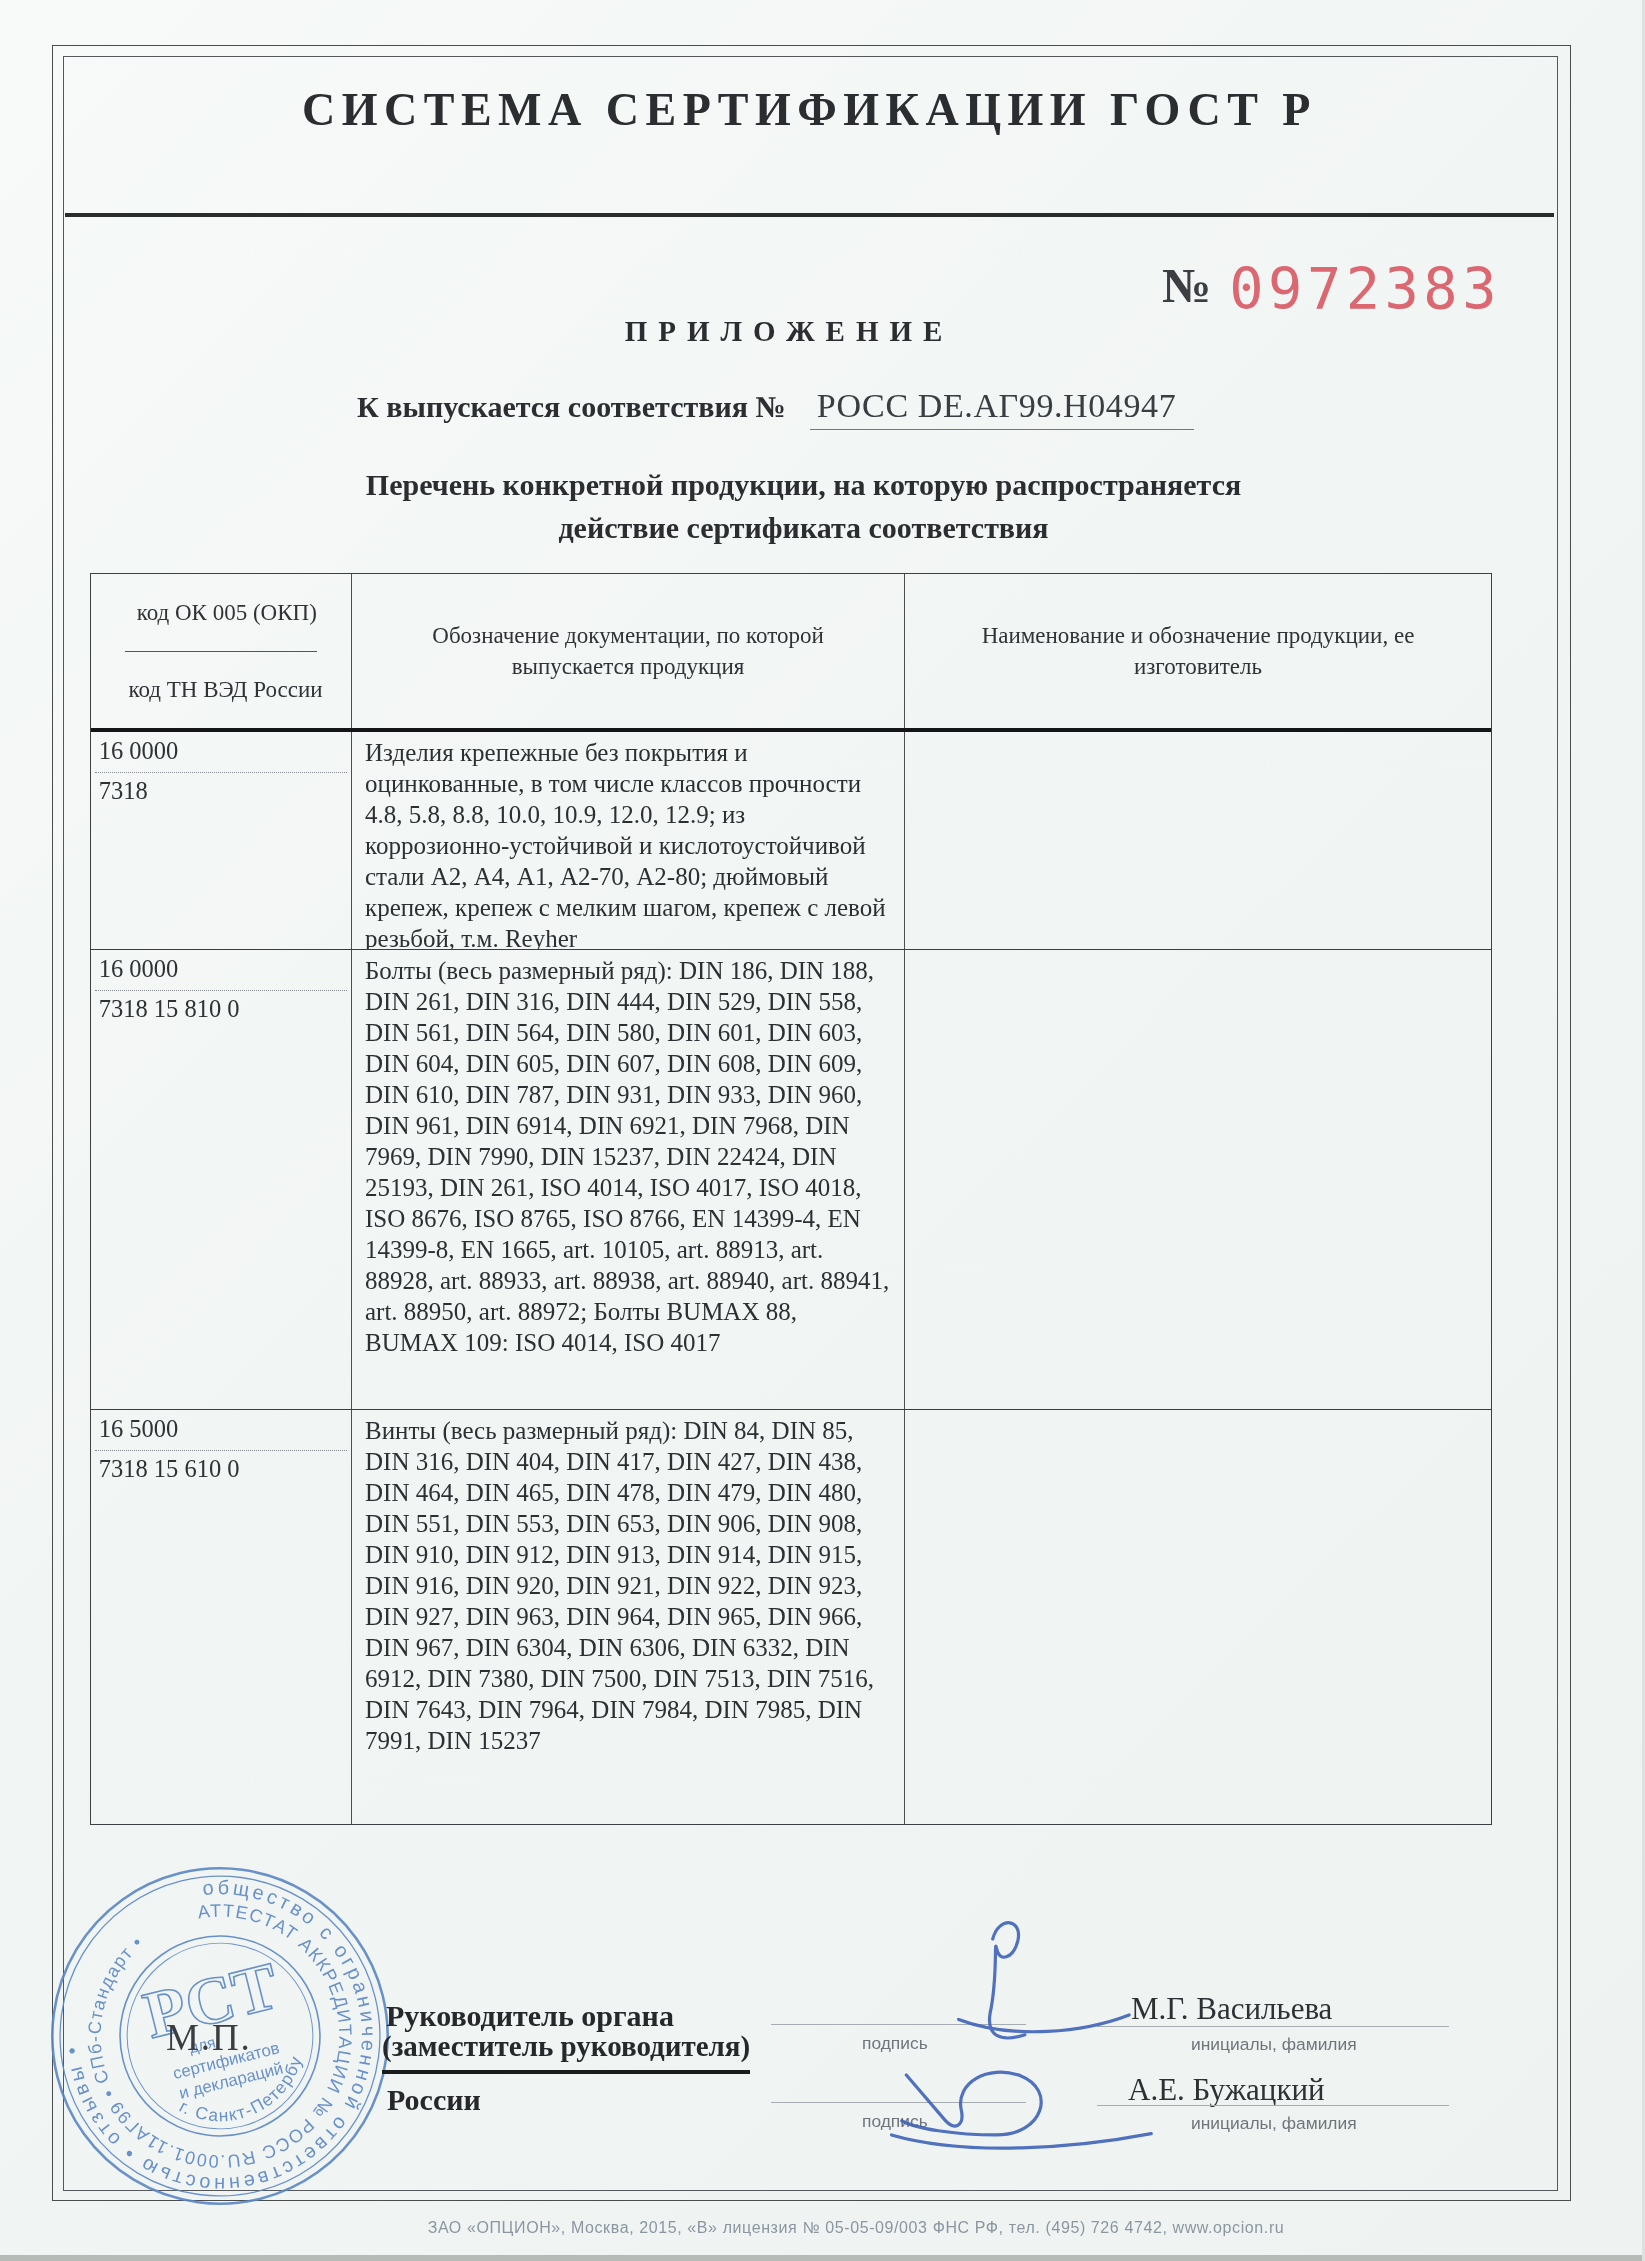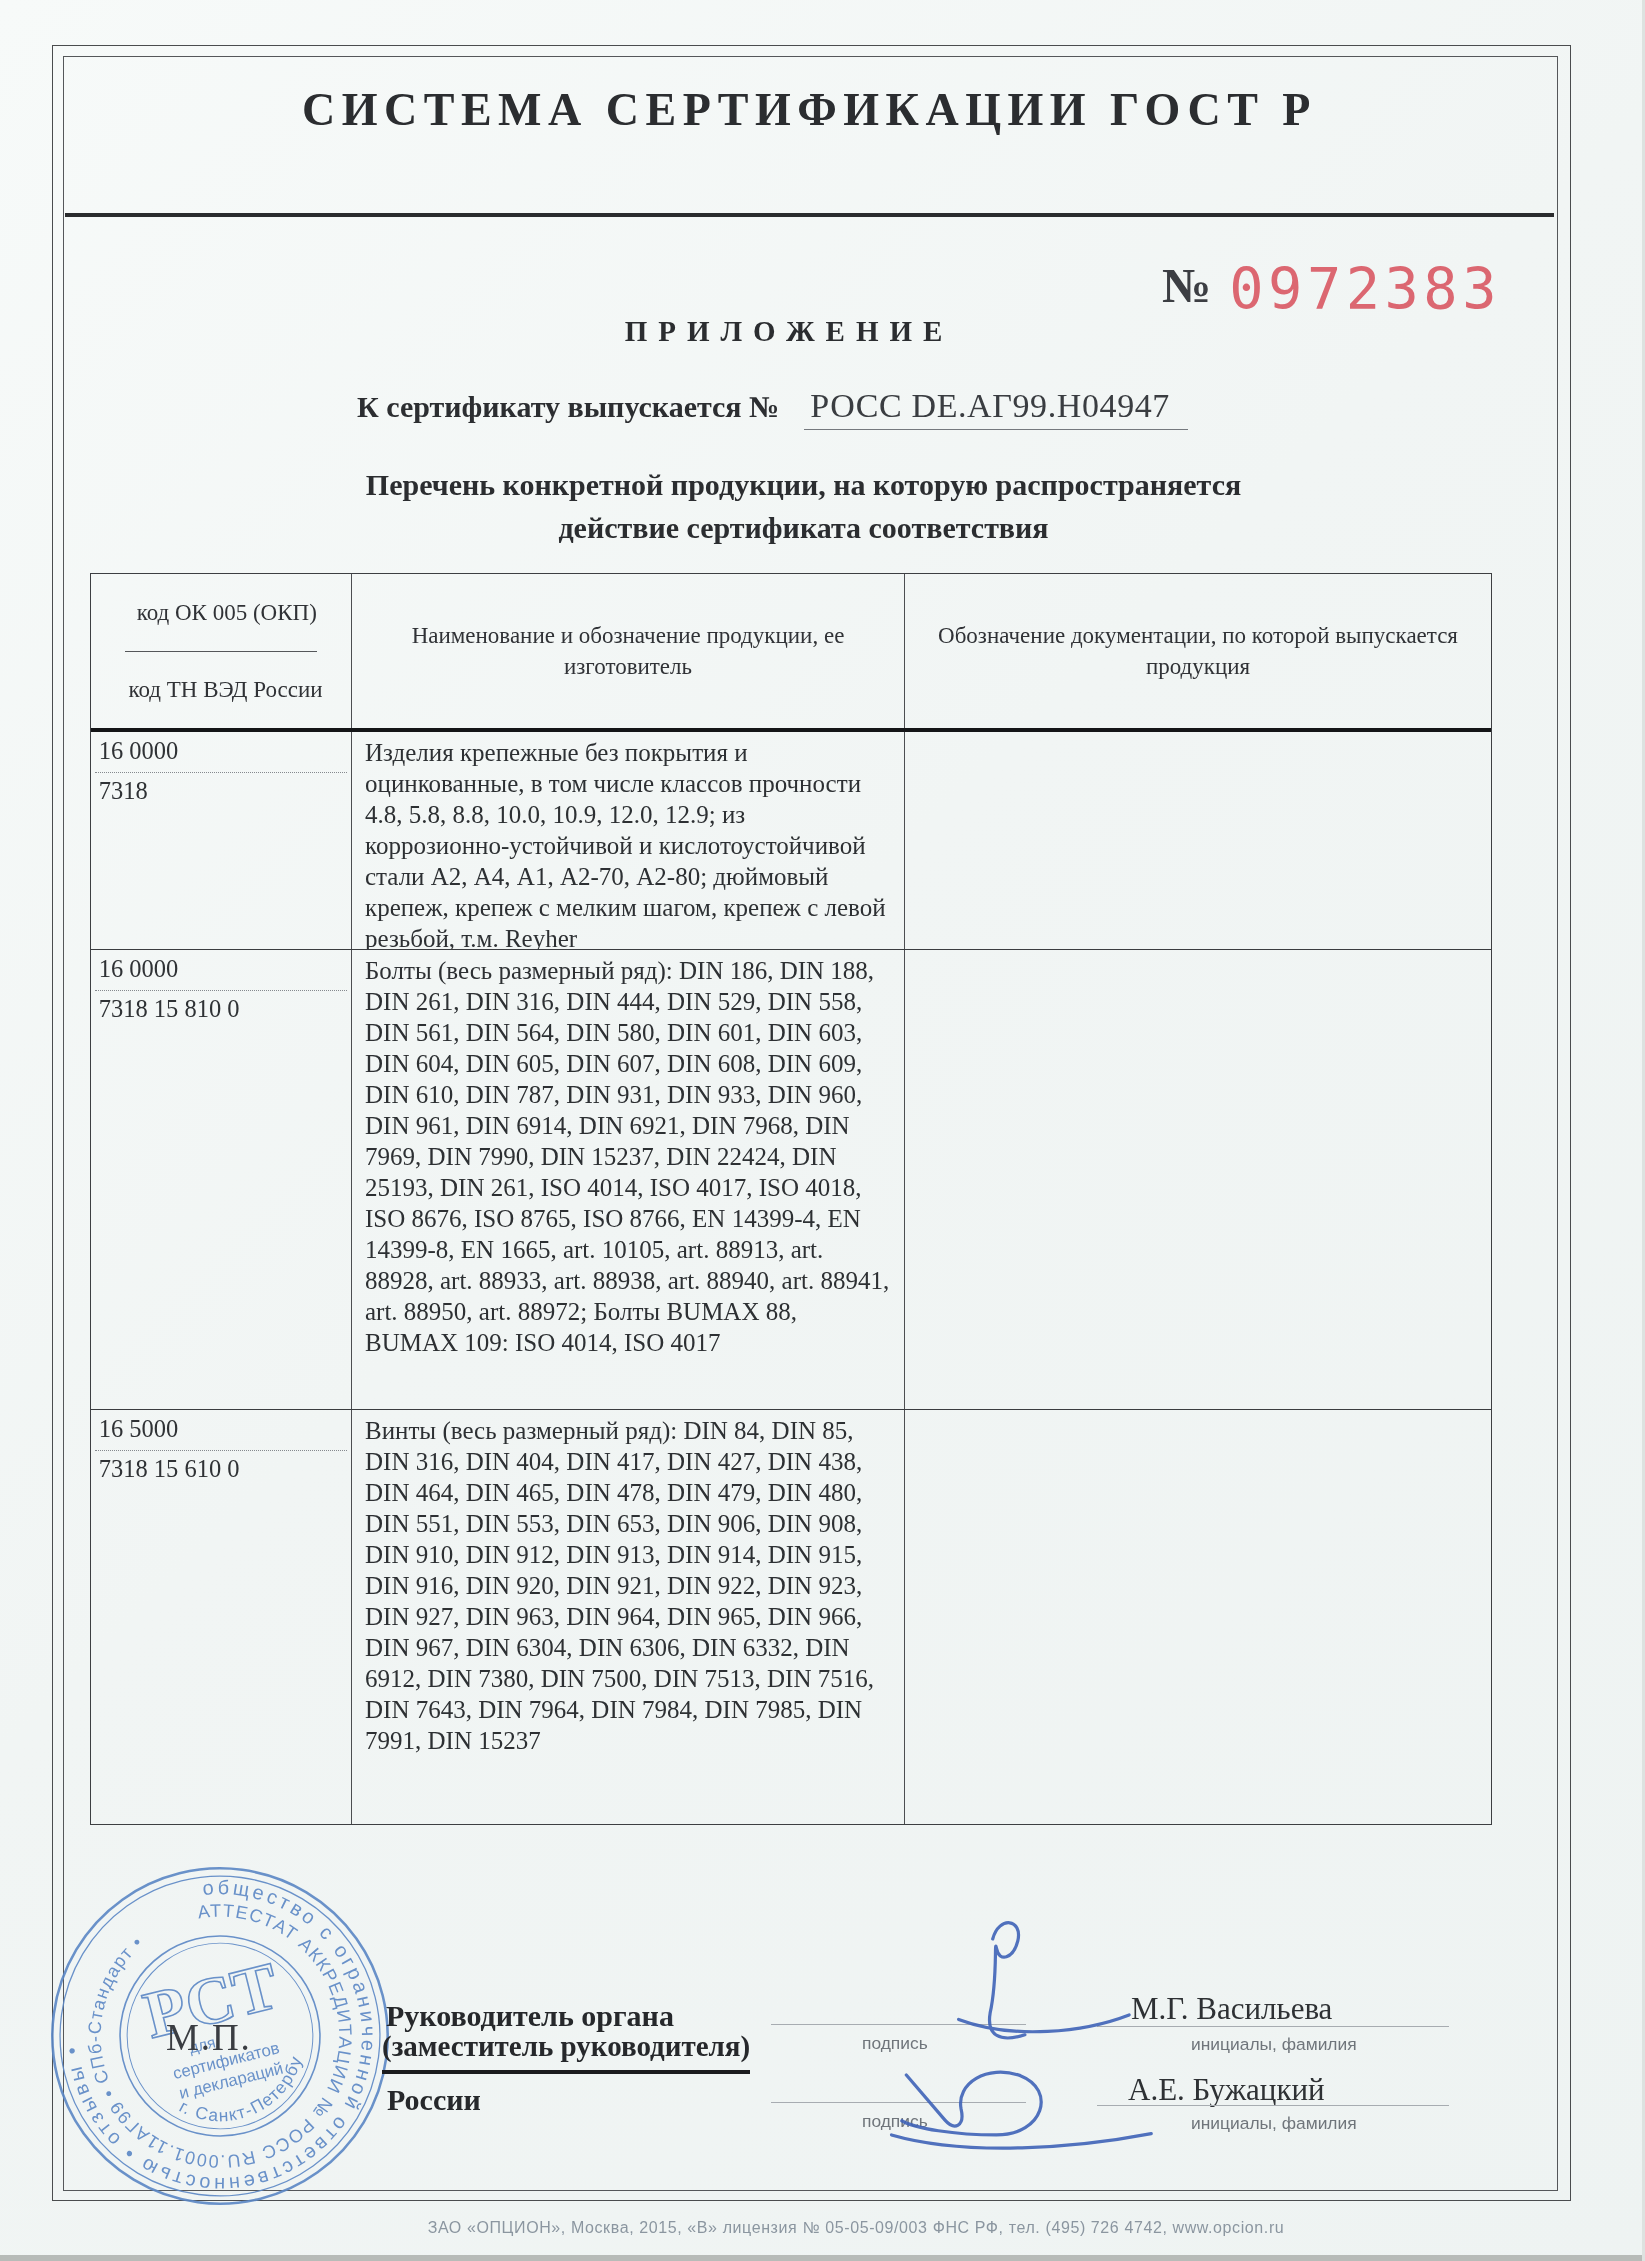--- a/index.html
+++ b/index.html
@@ -86,37 +86,37 @@
   </div>
 
   <div class="blank-number">
     <span class="nr-sign">№</span>
     <span class="nr-digits" id="nr-digits" style="color: rgb(217, 84, 95);">0972383</span>
   </div>
 
   <div class="doc-title">ПРИЛОЖЕНИЕ</div>
 
   <div class="cert-line">
-    <span class="lbl">К сертификату выпускается №</span>
+    <span class="lbl">К выпускается соответствия №</span>
     <span class="val">РОСС DE.АГ99.Н04947</span>
   </div>
 
   <div class="subtitle">
     <div>Перечень конкретной продукции,  на которую распространяется</div>
     <div>действие сертификата соответствия</div>
   </div>
 
   <div class="ptable">
     <div class="trow thead-row">
       <div class="cell col1-head">
         <div class="c1a">код ОК 005 (ОКП)</div>
         <div class="c1b">код ТН ВЭД России</div>
       </div>
+      <div class="cell">Обозначение документации, по которой выпускается продукция</div>
       <div class="cell">Наименование и обозначение продукции, ее изготовитель</div>
-      <div class="cell">Обозначение документации, по которой выпускается продукция</div>
     </div>
 
     <div class="trow body-row row-h1">
       <div class="cell code-cell">
         <div class="code-okp">16 0000</div>
         <div class="dotline"></div>
         <div class="code-tnved">7318</div>
       </div>
       <div class="cell desc-cell">Изделия крепежные без покрытия и оцинкованные, в том числе классов прочности 4.8, 5.8, 8.8, 10.0, 10.9, 12.0, 12.9; из коррозионно-устойчивой и кислотоустойчивой стали А2, А4, А1, А2-70, А2-80;  дюймовый крепеж, крепеж с мелким шагом, крепеж с левой резьбой, т.м. Reyher</div>
       <div class="cell doc-cell"></div>

